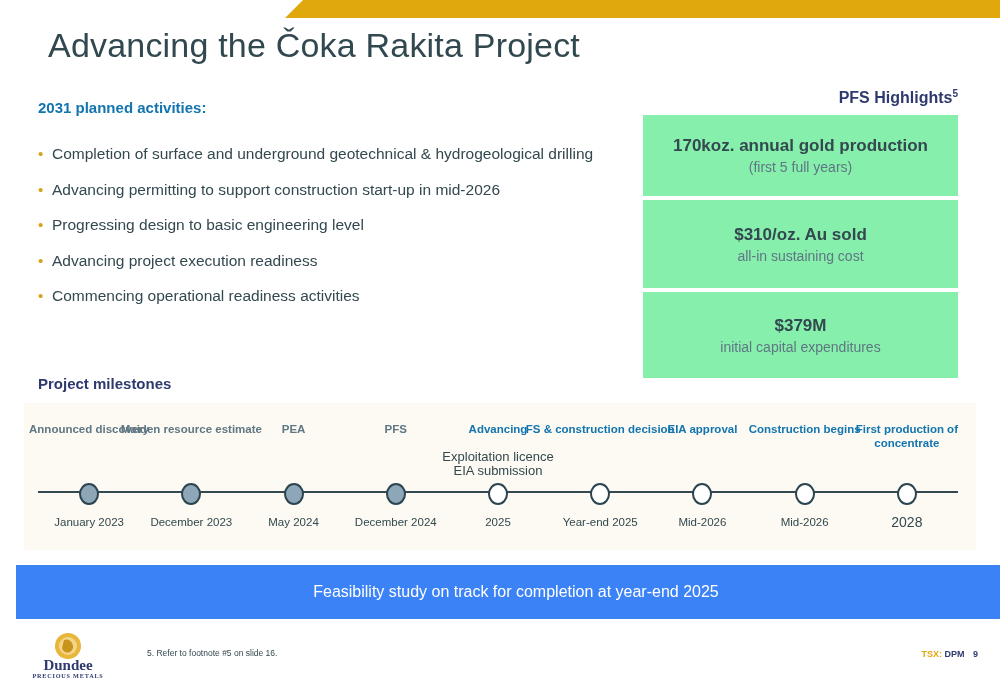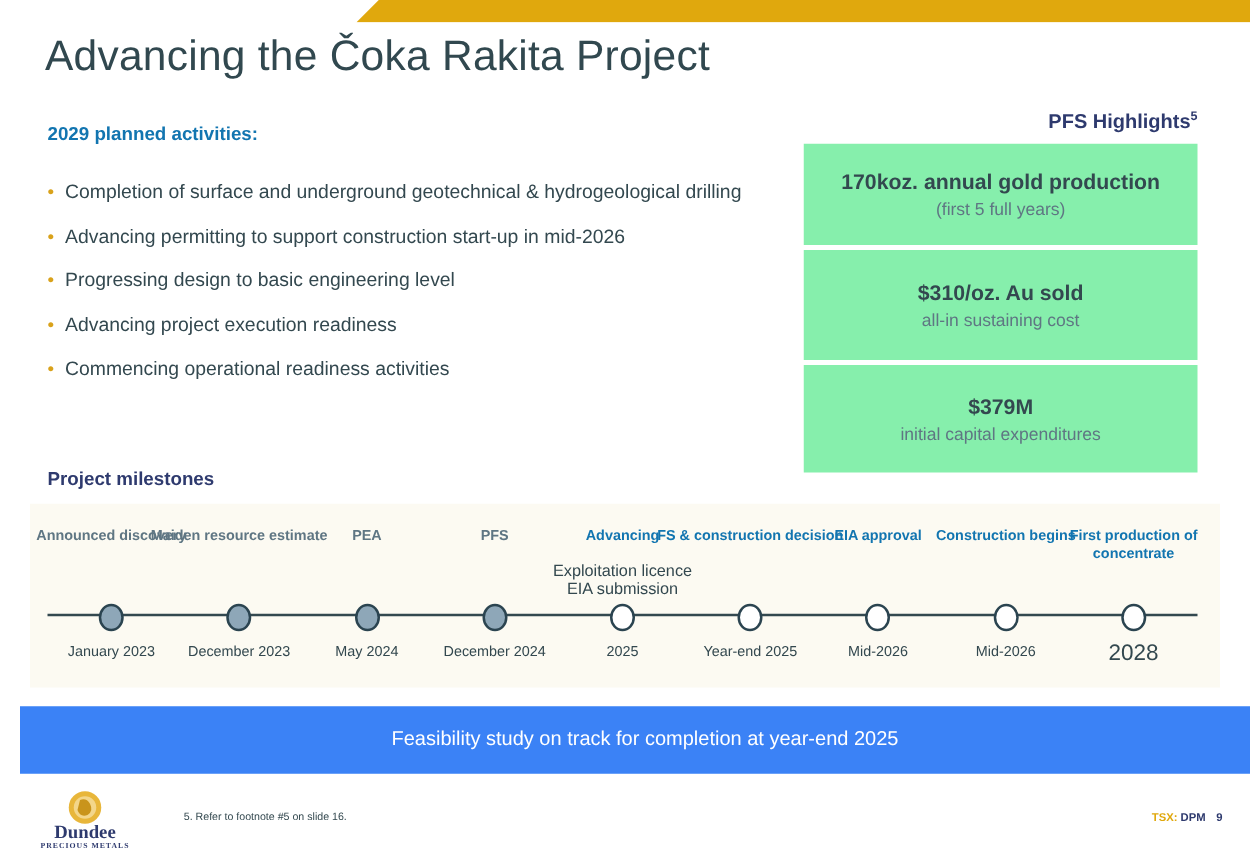--- a/index.html
+++ b/index.html
@@ -15,21 +15,21 @@
     position:absolute;top:0;left:0;width:1000px;height:18px;
     background:#ffffff;
   }
   #top-accent .gold{
     position:absolute;top:0;right:0;height:18px;width:715px;
     background:#e0a80d;
     clip-path:polygon(18px 0,100% 0,100% 100%,0 100%);
   }
   
   #slide-title{
-    position:absolute;left:36px;top:26px;
+    position:absolute;left:48px;top:26px;
     font-size:34px;font-weight:400;color:#31484f;
     letter-spacing:.2px;white-space:nowrap;
   }
   
   #activities-heading{
     position:absolute;left:38px;top:99px;
     font-size:15px;font-weight:bold;color:#1275b0;
   }
   #bullet-list{
     position:absolute;left:38px;top:144px;width:610px;
@@ -91,21 +91,21 @@
     position:absolute;top:80px;left:65px;
     width:20px;height:22px;border-radius:50%;
     border:2.5px solid #2b4450;box-sizing:border-box;
   }
   .ms-node.filled{background:#8ea7b8;}
   .ms-node.open{background:#ffffff;}
   .ms-date{
     position:absolute;top:112px;left:0;width:150px;
     font-size:11.5px;color:#33484f;line-height:15px;
   }
-  .ms-date.big{font-size:18px;}
+  .ms-date.big{font-size:14px;}
   
   #bottom-banner{
     position:absolute;left:0;top:565px;width:1000px;height:54px;
     background:#3b82f6;
     display:flex;align-items:center;justify-content:center;margin-left:16px;
   }
   #bottom-banner-text{
     color:#ffffff;font-size:16px;font-weight:400;
   }
   
@@ -126,21 +126,21 @@
 </style>
 </head>
 <body>
 
 <div id="top-accent">
   <div class="gold"></div>
 </div>
 
 <div id="slide-title">Advancing the Čoka Rakita Project</div>
 
-<div id="activities-heading">2029 planned activities:</div>
+<div id="activities-heading">2031 planned activities:</div>
 
 <div id="bullet-list">
     <div class="bullet-row">
       <span class="bullet-dot">•</span>
       <span class="bullet-text">Completion of surface and underground geotechnical &amp; hydrogeological drilling</span>
     </div>
     <div class="bullet-row">
       <span class="bullet-dot">•</span>
       <span class="bullet-text">Advancing permitting to support construction start-up in mid-2026</span>
     </div>

